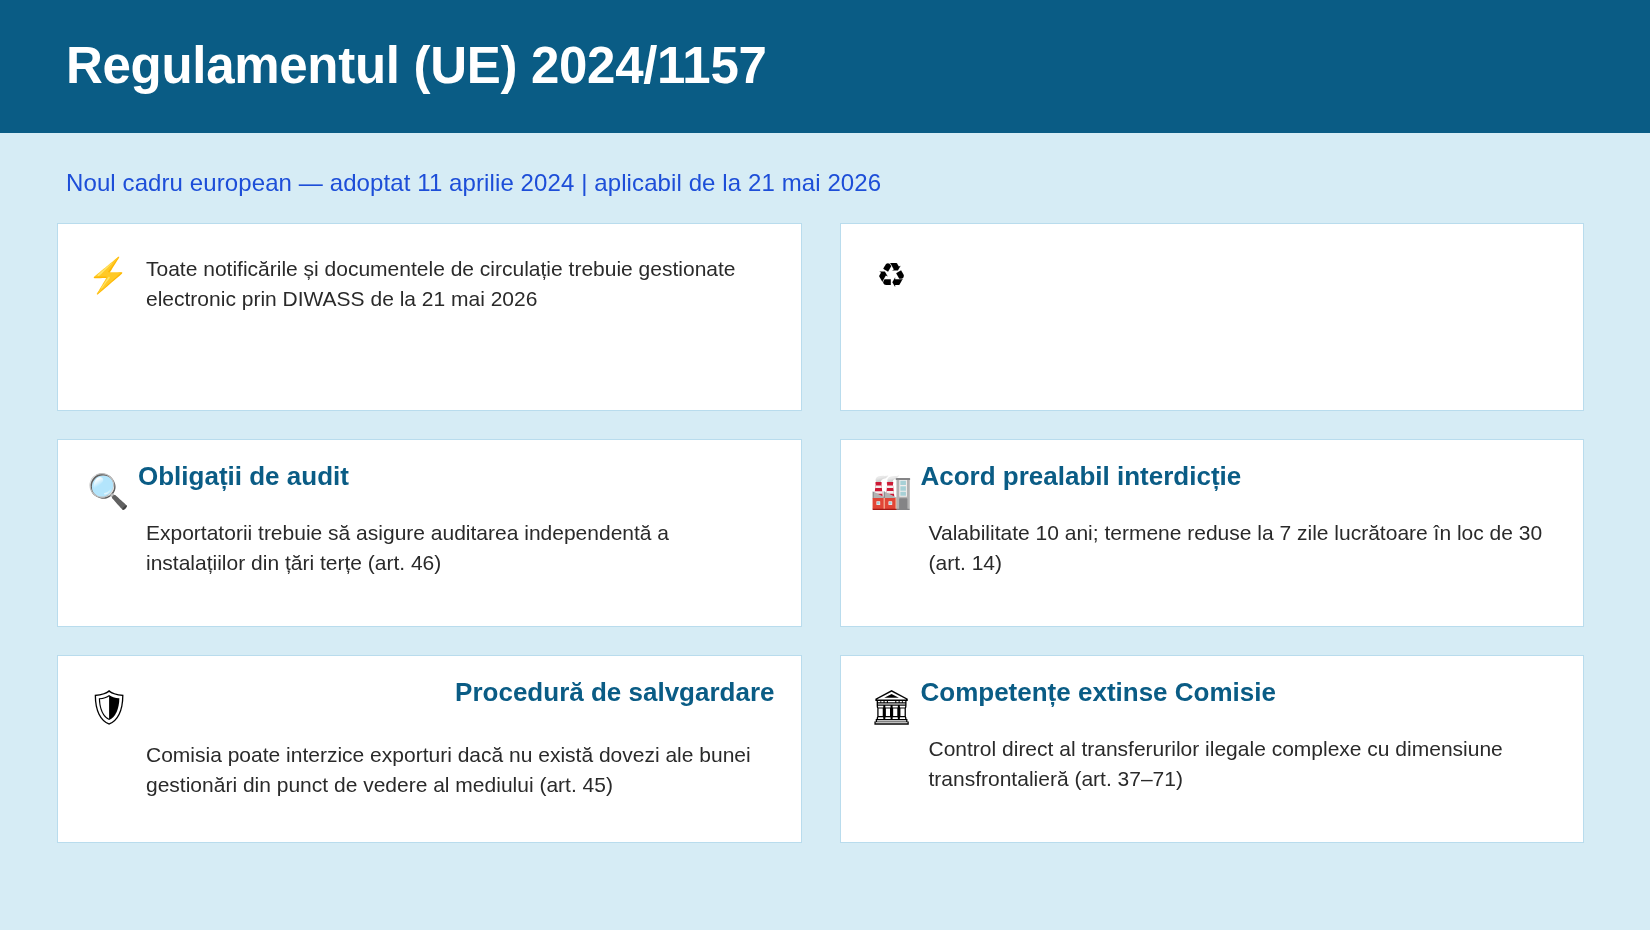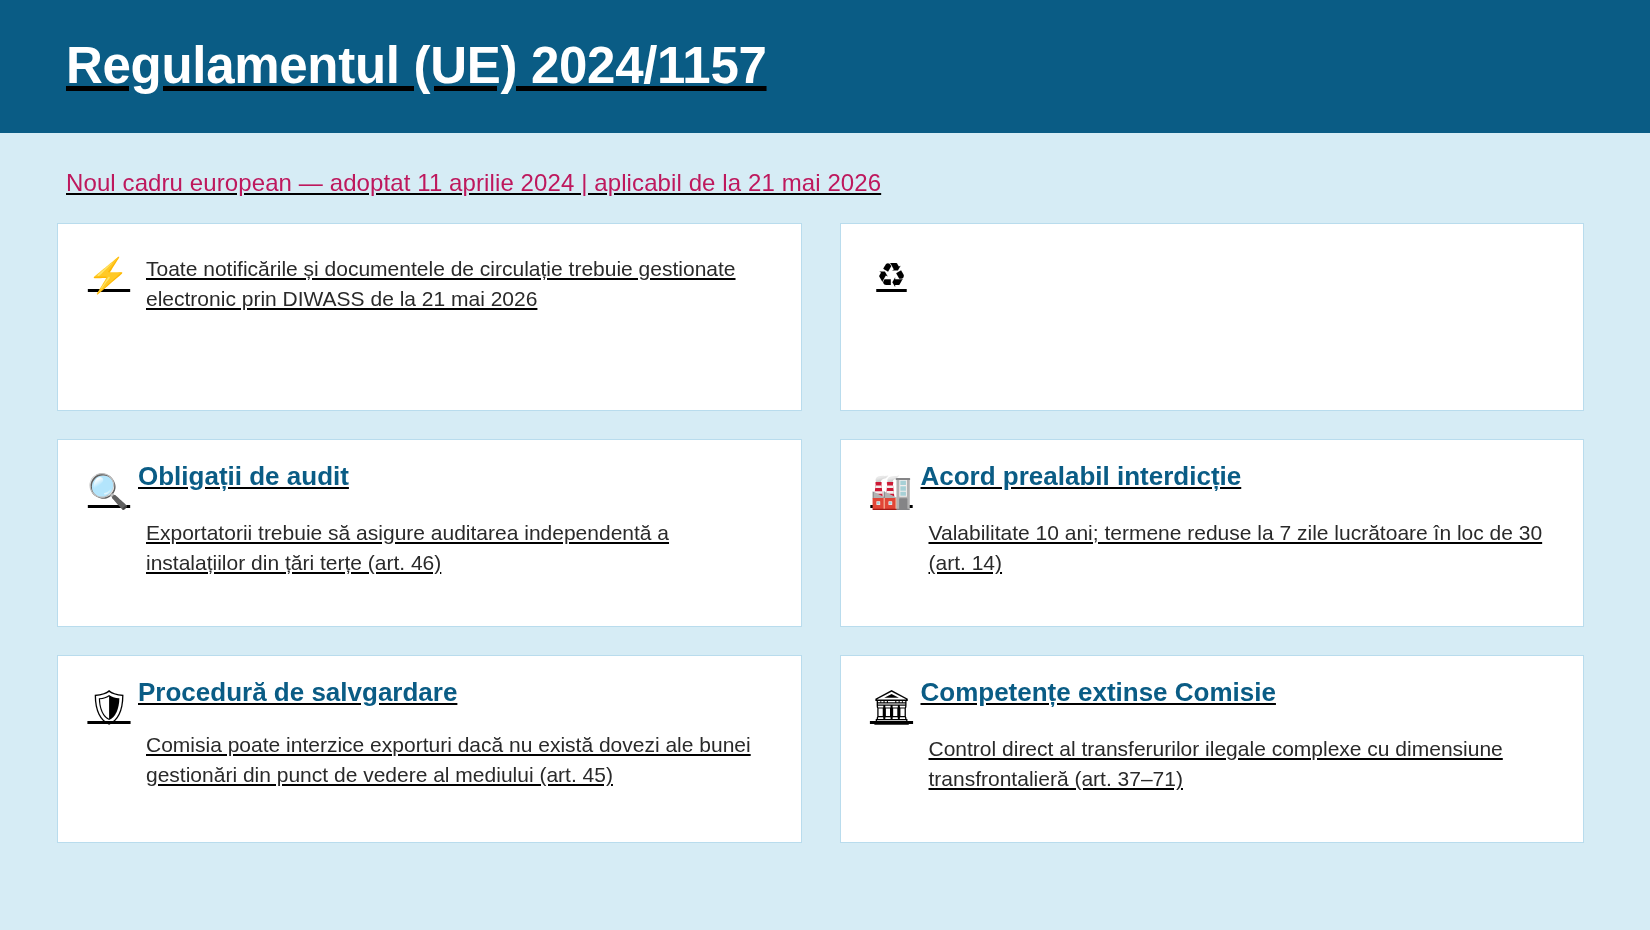--- a/index.html
+++ b/index.html
@@ -12,40 +12,39 @@
     background: #d6ecf5;
     font-family: "Liberation Sans", sans-serif;
     overflow: hidden;
   }
   .page {
     position: relative;
     width: 1650px;
     height: 930px;
     background: #d6ecf5;
     box-sizing: border-box;
-    text-decoration: underline;
   }
   .header-bar {
     width: 100%;
     height: 133px;
     background: #0a5c85;
     display: flex;
     align-items: center;
     box-sizing: border-box;
     padding-left: 66px;
   }
   .header-title {
     color: #ffffff;
     font-size: 51px;
     font-weight: bold;
     letter-spacing: -0.3px;
     line-height: 1.1;
   }
   .subtitle {
-    color: #be185d;
+    color: #1d4ed8;
     font-size: 24px;
     padding: 36px 0 0 66px;
     letter-spacing: 0.1px;
   }
   .grid {
     margin-top: 26px;
     padding: 0 66px 0 57px;
     display: grid;
     grid-template-columns: 1fr 1fr;
     column-gap: 38px;
@@ -79,21 +78,22 @@
     margin: 0 0 26px 0;
     line-height: 1.15;
   }
   .card-text {
     color: #2a2a2a;
     font-size: 21px;
     line-height: 1.45;
     margin: 8px;
   }
   .card.tall .card-title {
-    margin-bottom: 22px;
+    margin-bottom: 32px;
+    text-align: right;
   }
 </style>
 </head>
 <body>
 
 <div class="page">
 
   <div class="header-bar">
     <div class="header-title">Regulamentul (UE) 2024/1157</div>
   </div>

